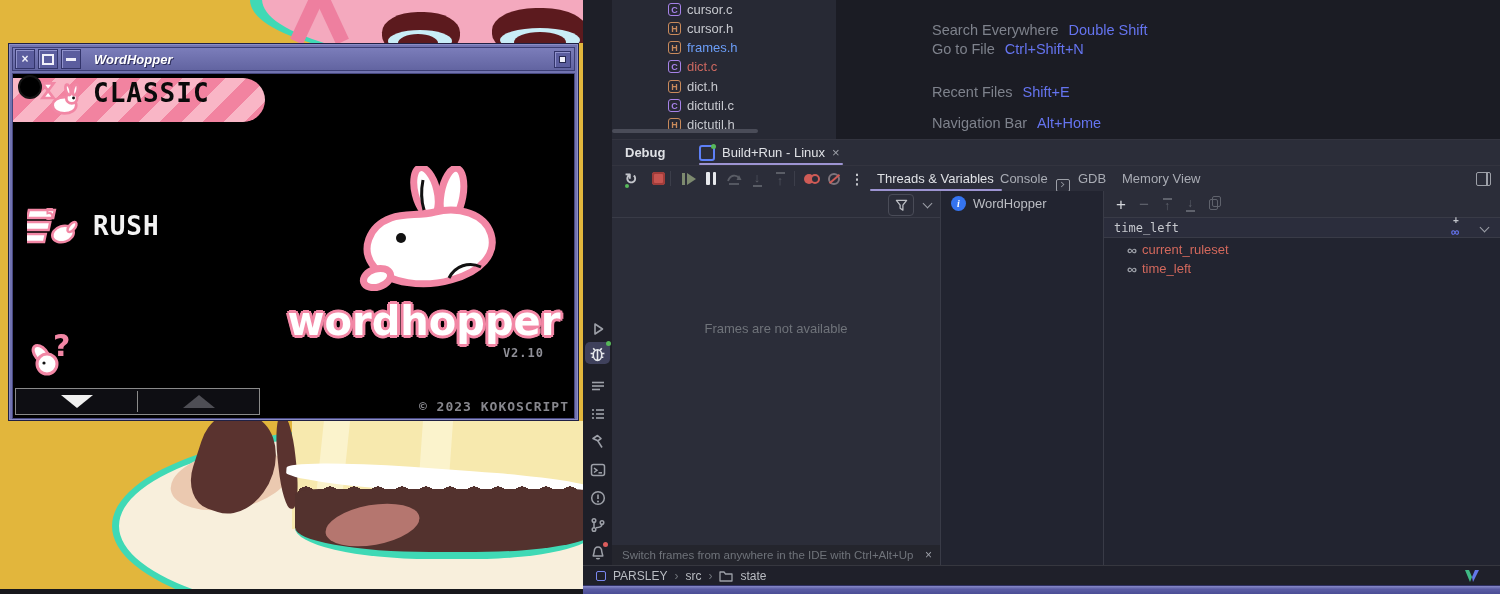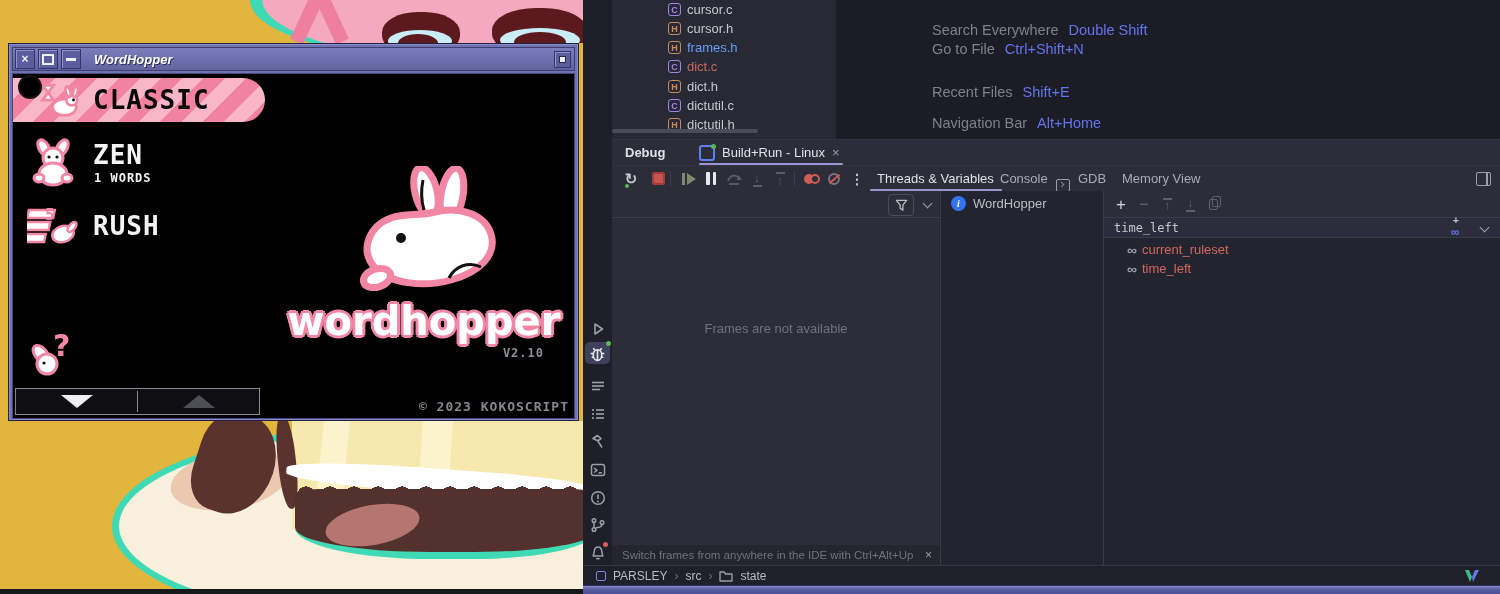--- a/index.html
+++ b/index.html
@@ -12,21 +12,21 @@
   
   #gamewin{position:absolute;left:8px;top:43px;width:571px;height:378px;background:#7173B0;border:1px solid #202144;box-shadow:inset 0 0 0 1px #8B8DC6;padding:3px;box-sizing:border-box;}
   .titlebar{height:24px;background:linear-gradient(180deg,#7B7DBA,#6264A1);border:1px solid #3C3E75;display:flex;align-items:center;gap:3px;padding:0 2px;box-sizing:border-box;}
   .tbtn{width:18px;height:18px;background:#5B5D9E;border:1px solid #32346A;box-shadow:inset 1px 1px 0 #9092CC;display:flex;align-items:center;justify-content:center;color:#F0F0FA;font-size:12px;font-weight:bold;line-height:1;}
   .wtitle{margin-left:10px;color:#FFFFFF;font-style:italic;font-weight:bold;font-size:13px;text-shadow:1px 1px 0 #2E2F5C;flex:1;}
   .tbtn.pin{width:15px;height:15px;margin-right:1px;}
   .restore-glyph{width:8px;height:7px;border:2px solid #F0F0FA;display:block;}
   .min-glyph{width:10px;height:3px;background:#F0F0FA;display:block;}
   .pin-glyph{width:5px;height:5px;background:#F0F0FA;border:1px solid #26284F;display:block;}
   .gcontent{position:relative;margin-top:2px;height:344px;background:#000;border:1px solid #46477F;overflow:hidden;}
-  .pill{position:absolute;left:0;top:4px;width:252px;height:44px;border-radius:0 23px 23px 0;background:repeating-linear-gradient(135deg,#F9B6C6 0 15px,#F283A0 15px 30px);display:flex;align-items:center;}
+  .pill{position:absolute;left:0;top:4px;width:252px;height:44px;border-radius:0 23px 23px 0;background:repeating-linear-gradient(135deg,#F9B6C6 0 15px,#F283A0 15px 30px);display:flex;}
   .selmark{position:absolute;left:5px;top:-3px;width:20px;height:20px;background:#000;border-radius:50%;border:2px solid #141414;}
   .mrow{position:absolute;left:0;display:flex;align-items:center;}
   .micon{width:52px;height:52px;flex:0 0 52px;margin-left:14px;}
   .pill .micon{width:48px;height:40px;flex:0 0 48px;margin-left:22px;}
   .mlabel{font-family:"DejaVu Sans Mono",monospace;font-weight:800;font-size:26px;color:#F4F4F4;letter-spacing:1px;margin-left:14px;white-space:nowrap;}
   .mlabel.dark{color:#0A0A0A;margin-left:10px;}
   .msub{font-family:"DejaVu Sans Mono",monospace;font-weight:800;font-size:12px;color:#F4F4F4;letter-spacing:1px;margin-left:15px;display:block;margin-top:1px;}
   .mcol{display:flex;flex-direction:column;}
   .wordmark{position:absolute;left:263px;top:224px;width:296px;height:48px;line-height:46px;text-align:center;font-family:"DejaVu Sans",sans-serif;font-weight:800;font-size:40px;color:#FFFFFF;letter-spacing:0px;text-shadow:-3px 0 0 #F287A5,3px 0 0 #F287A5,0 -3px 0 #F287A5,0 3px 0 #F287A5,-2px -2px 0 #F287A5,2px 2px 0 #F287A5,-2px 2px 0 #F287A5,2px -2px 0 #F287A5;}
   .version{position:absolute;right:30px;top:272px;font-family:"DejaVu Sans Mono",monospace;font-weight:bold;font-size:12px;color:#8F8F97;letter-spacing:1px;}
@@ -178,38 +178,20 @@
               <ellipse cx="30" cy="30" rx="13" ry="9"></ellipse>
               <circle cx="38" cy="22" r="6"></circle>
               <ellipse cx="34" cy="13" rx="2.5" ry="6" transform="rotate(-16 34 13)"></ellipse>
               <ellipse cx="42" cy="13" rx="2.5" ry="6" transform="rotate(12 42 13)"></ellipse>
             </g>
             <circle cx="40" cy="22" r="1.6" fill="#111"></circle>
           </svg>
           <span class="mlabel dark">CLASSIC</span>
         </div>
 
-        <div class="mrow" style="top:62px;">
-          <svg class="micon" viewBox="0 0 52 52">
-            <g stroke="#F287A5" stroke-width="3" fill="#FFFFFF">
-              <ellipse cx="17" cy="12" rx="5" ry="9" transform="rotate(-30 17 12)"></ellipse>
-              <ellipse cx="35" cy="12" rx="5" ry="9" transform="rotate(30 35 12)"></ellipse>
-              <circle cx="26" cy="22" r="10"></circle>
-              <ellipse cx="26" cy="38" rx="14" ry="11"></ellipse>
-              <ellipse cx="12" cy="42" rx="5" ry="4"></ellipse>
-              <ellipse cx="40" cy="42" rx="5" ry="4"></ellipse>
-            </g>
-            <circle cx="22" cy="21" r="1.6" fill="#111"></circle>
-              <circle cx="30" cy="21" r="1.6" fill="#111"></circle>
-          </svg>
-          <div class="mcol">
-            <span class="mlabel">ZEN</span>
-            <span class="msub">1 WORDS</span>
-          </div>
-        </div>
 
         <div class="mrow" style="top:126px;">
           <svg class="micon" viewBox="0 0 52 52">
             <g stroke="#F287A5" stroke-width="2.5" fill="#FFFFFF">
               <rect x="4" y="10" width="26" height="8" transform="skewX(-12)"></rect>
               <rect x="2" y="22" width="26" height="8" transform="skewX(-12)"></rect>
               <rect x="0" y="34" width="26" height="8" transform="skewX(-12)"></rect>
               <ellipse cx="36" cy="34" rx="11" ry="8" transform="rotate(-18 36 34)"></ellipse>
               <ellipse cx="45" cy="27" rx="3" ry="6" transform="rotate(40 45 27)"></ellipse>
             </g>

